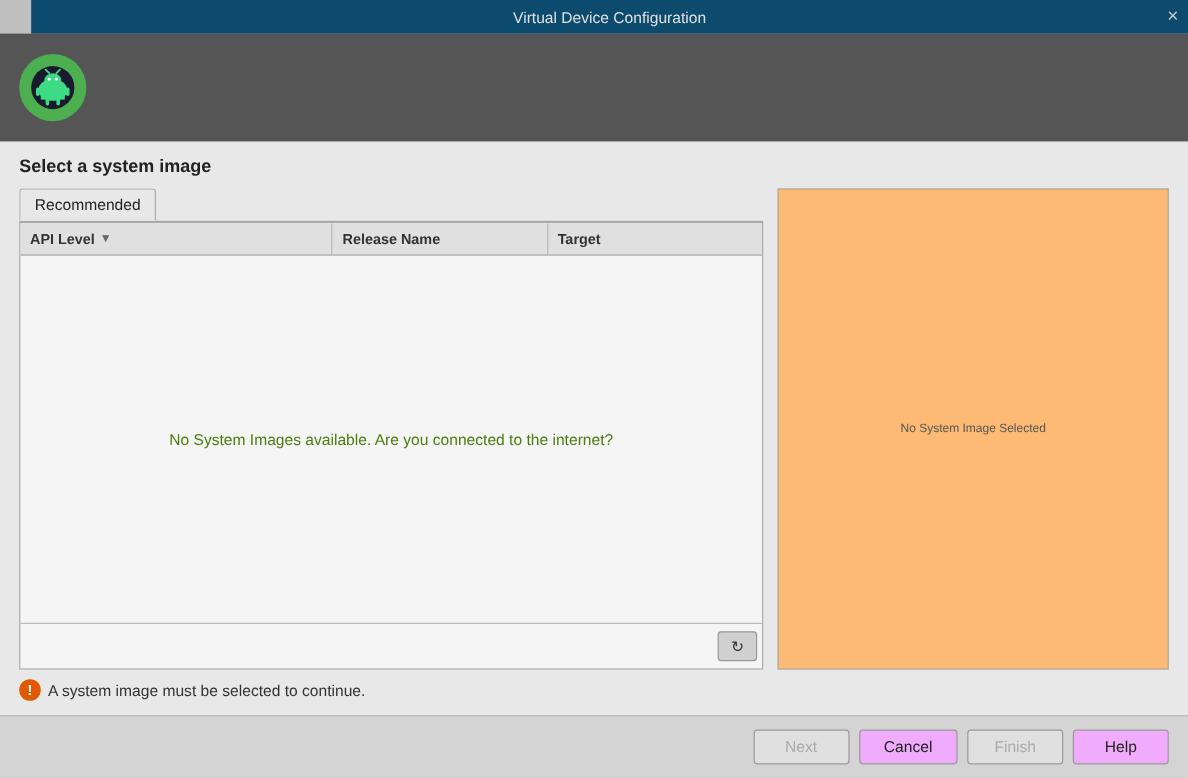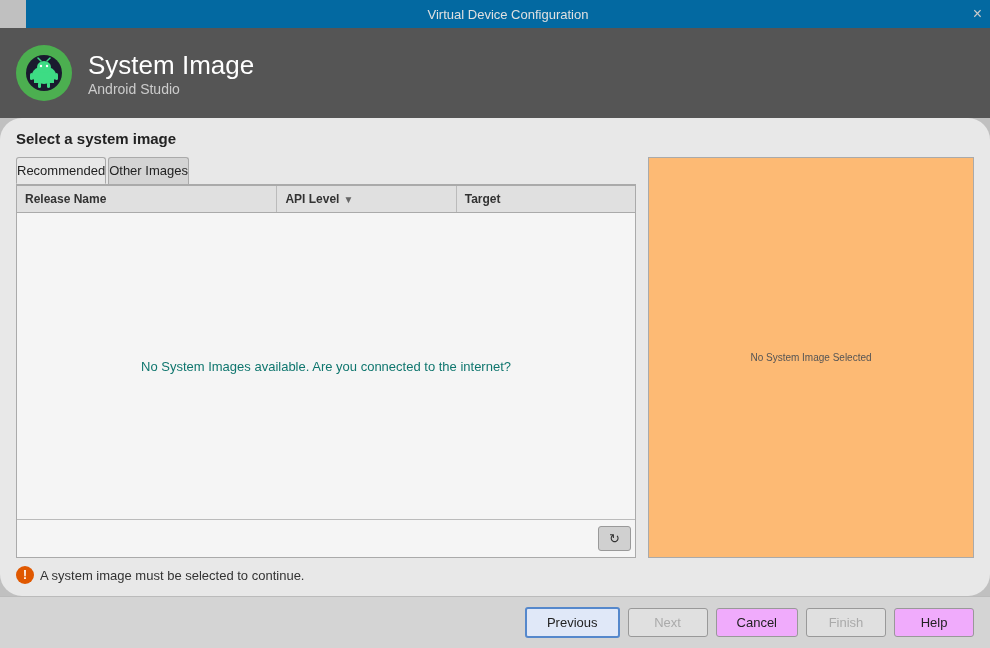--- a/index.html
+++ b/index.html
@@ -9,21 +9,21 @@
       font-family: 'Segoe UI', Arial, sans-serif;
       font-size: 13px;
       background: #c0c0c0;
       display: flex;
       flex-direction: column;
       overflow: hidden;
     }
 
     
     .title-bar {
-      background: #0369a1;
+      background: #0c4a6e;
       color: #e0e0e0;
       text-align: center;
       padding: 4px 0;
       font-size: 13px;
       display: flex;
       align-items: center;
       justify-content: center;
       position: relative;
       min-height: 28px;
       margin-left: 26px;
@@ -76,21 +76,20 @@
       color: #cccccc;
     }
 
     
     .main-content {
       background: #e8e8e8;
       flex: 1;
       display: flex;
       flex-direction: column;
       padding: 12px 16px 8px 16px;
-      border-radius: 22px;
     }
 
     .section-title {
       font-size: 15px;
       font-weight: bold;
       color: #222;
       margin-bottom: 10px;
     }
 
     .content-area {
@@ -106,21 +105,21 @@
       width: 620px;
     }
 
     
     .tabs {
       display: flex;
       border-bottom: 1px solid #aaa;
       margin-bottom: 0;
     }
     .tab {
-      padding: 5px 0;
+      padding: 5px 12px;
       font-size: 13px;
       cursor: pointer;
       border: 1px solid #aaa;
       background: #d4d4d4;
       color: #222;
       margin-right: 2px;
       border-bottom: none;
       border-radius: 3px 3px 0 0;
       text-align: right;
     }
@@ -158,21 +157,21 @@
     }
     .table-header .col:first-child { flex: 1.5; }
     .table-header .col:last-child { border-right: none; text-align: right; }
     .sort-icon { color: #666; font-size: 10px; }
 
     .table-body {
       flex: 1;
       display: flex;
       align-items: center;
       justify-content: center;
-      color: #0f766e;
+      color: #4d7c0f;
       font-size: 13px;
       padding: 16px;
       text-align: center;
     }
 
     .refresh-row {
       display: flex;
       justify-content: flex-end;
       padding: 6px 4px;
       border-top: 1px solid #bbb;
@@ -277,46 +276,41 @@
       <line x1="17" y1="8" x2="14" y2="5" stroke="#3ddc84" stroke-width="1.5" stroke-linecap="round"></line>
       <line x1="23" y1="8" x2="26" y2="5" stroke="#3ddc84" stroke-width="1.5" stroke-linecap="round"></line>
 
       <rect x="6" y="20" width="3" height="7" rx="1.5" fill="#3ddc84"></rect>
       <rect x="31" y="20" width="3" height="7" rx="1.5" fill="#3ddc84"></rect>
 
       <rect x="14" y="29" width="3" height="6" rx="1.5" fill="#3ddc84"></rect>
       <rect x="23" y="29" width="3" height="6" rx="1.5" fill="#3ddc84"></rect>
     </svg>
   </div>
-  <div class="header-text">
-    <span class="header-title">System Image</span>
-    <span class="header-subtitle">Android Studio</span>
-  </div>
 </div>
 
 <div class="main-content">
   <div class="section-title">Select a system image</div>
 
   <div class="content-area">
 
     <div class="left-panel">
 
       <div class="tabs">
         <div class="tab active">Recommended</div>
-        <div class="tab">Other Images</div>
       </div>
 
       <div class="table-container">
         <div class="table-header">
           <div class="col">
-            <span>Release Name</span>
+            <span>API Level</span>
+            <span class="sort-icon">▼</span>
           </div>
           <div class="col">
-            <span>API Level</span>
-            <span class="sort-icon">▼</span>
+            <span>Release Name</span>
           </div>
           <div class="col">
             <span>Target</span>
           </div>
         </div>
         <div class="table-body">
           <span>No System Images available. Are you connected to the internet?</span>
         </div>
         <div class="refresh-row">
           <button class="refresh-btn">↻</button>
@@ -331,18 +325,17 @@
 
   <div class="warning-row">
     <div class="warning-icon">
       <span>!</span>
     </div>
     <span>A system image must be selected to continue.</span>
   </div>
 </div>
 
 <div class="footer">
-  <button class="btn primary">Previous</button>
   <button class="btn" disabled="">Next</button>
   <button class="btn">Cancel</button>
   <button class="btn" disabled="">Finish</button>
   <button class="btn">Help</button>
 </div>
 
 </body></html>

